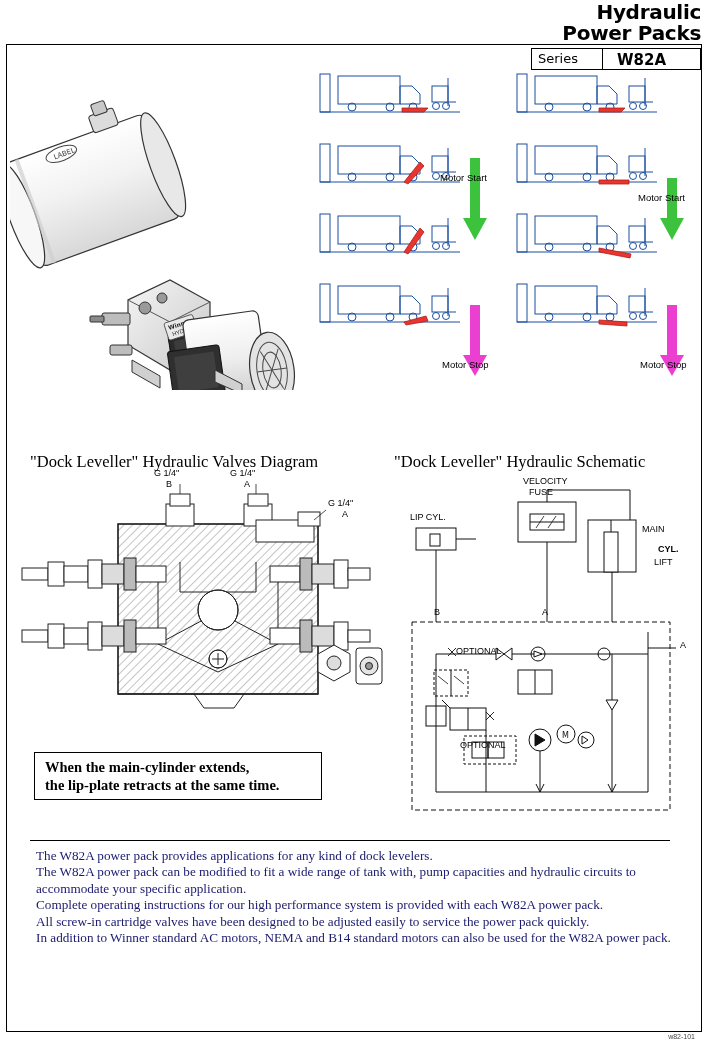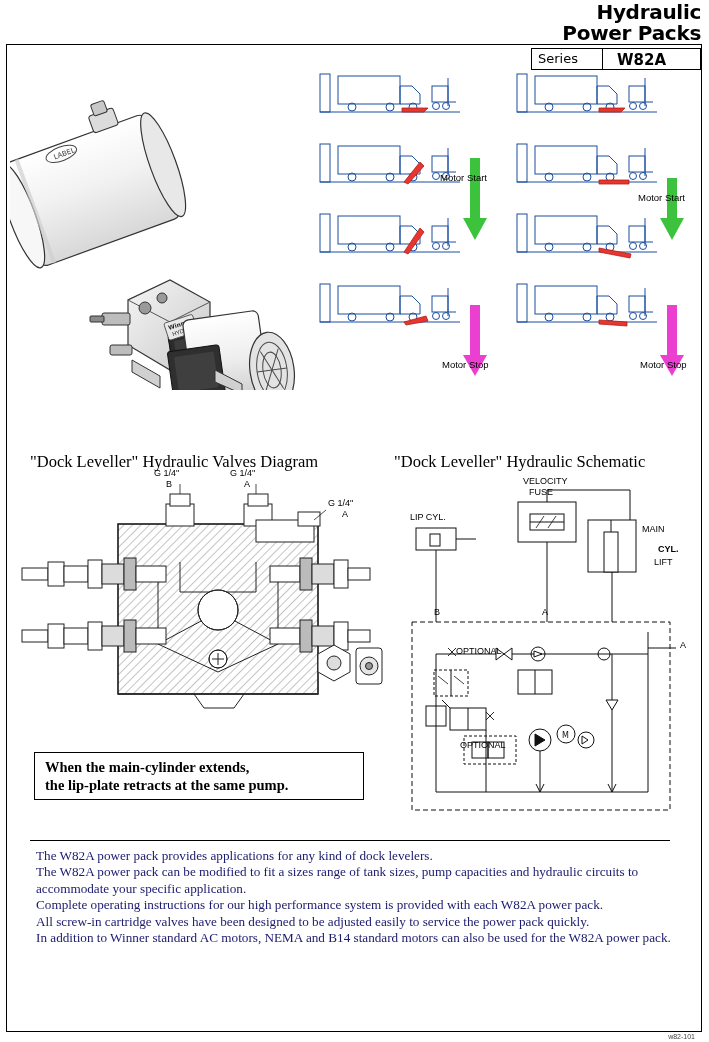--- a/index.html
+++ b/index.html
@@ -120,21 +120,21 @@
     font-family: "Liberation Sans", sans-serif;
     font-size: 9px;
     white-space: nowrap;
   }
 
   
   .callout {
     position: absolute;
     left: 34px;
     top: 752px;
-    width: 330px;
+    width: 288px;
     height: 48px;
     border: 1.5px solid #000;
     box-sizing: border-box;
     padding: 5px 10px;
   }
   .callout div {
     font-family: "Liberation Serif", serif;
     font-weight: bold;
     font-size: 14.5px;
     line-height: 18px;
@@ -454,21 +454,21 @@
     <div class="tag" style="left:146px; top:6px;">G 1/4"</div>
     <div class="tag" style="left:158px; top:17px;">B</div>
     <div class="tag" style="left:222px; top:6px;">G 1/4"</div>
     <div class="tag" style="left:236px; top:17px;">A</div>
     <div class="tag" style="left:320px; top:36px;">G 1/4"</div>
     <div class="tag" style="left:334px; top:47px;">A</div>
   </div>
 
   <div class="callout">
     <div>When the main-cylinder extends,</div>
-    <div>the lip-plate retracts at the same pump.</div>
+    <div>the lip-plate retracts at the same time.</div>
   </div>
 
   <div class="schem-area">
     <svg width="310" height="360" viewBox="0 0 310 360">
       <g stroke="#111" stroke-width="1" fill="none">
 
         <rect x="128" y="40" width="58" height="40"></rect>
         <rect x="140" y="52" width="34" height="16"></rect>
         <line x1="140" y1="60" x2="174" y2="60"></line>
         <path d="M146 66 l8 -12 M158 66 l8 -12" stroke-width="0.8"></path>
@@ -551,21 +551,21 @@
     <div class="tag" style="left:44px;  top:145px;">B</div>
     <div class="tag" style="left:152px; top:145px;">A</div>
     <div class="tag" style="left:290px; top:178px;">A</div>
     <div class="tag" style="left:66px;  top:184px;">OPTIONAL</div>
     <div class="tag" style="left:70px;  top:278px;">OPTIONAL</div>
   </div>
 
   <div class="divider"></div>
   <div class="body-text">
     <p>The W82A power pack provides applications for any kind of dock levelers.</p>
-    <p>The W82A power pack can be modified to fit a sizes range of tank sizes, pump capacities and hydraulic circuits to accommodate your specific application.</p>
+    <p>The W82A power pack can be modified to fit a wide range of tank with, pump capacities and hydraulic circuits to accommodate your specific application.</p>
     <p>Complete operating instructions for our high performance system is provided with each W82A power pack.</p>
     <p>All screw-in cartridge valves have been designed to be adjusted easily to service the power pack quickly.</p>
     <p>In addition to Winner standard AC motors, NEMA and B14 standard motors can also be used for the W82A power pack.</p>
   </div>
 
   <div class="docref">w82-101</div>
 
 </div>
 
 </body></html>

